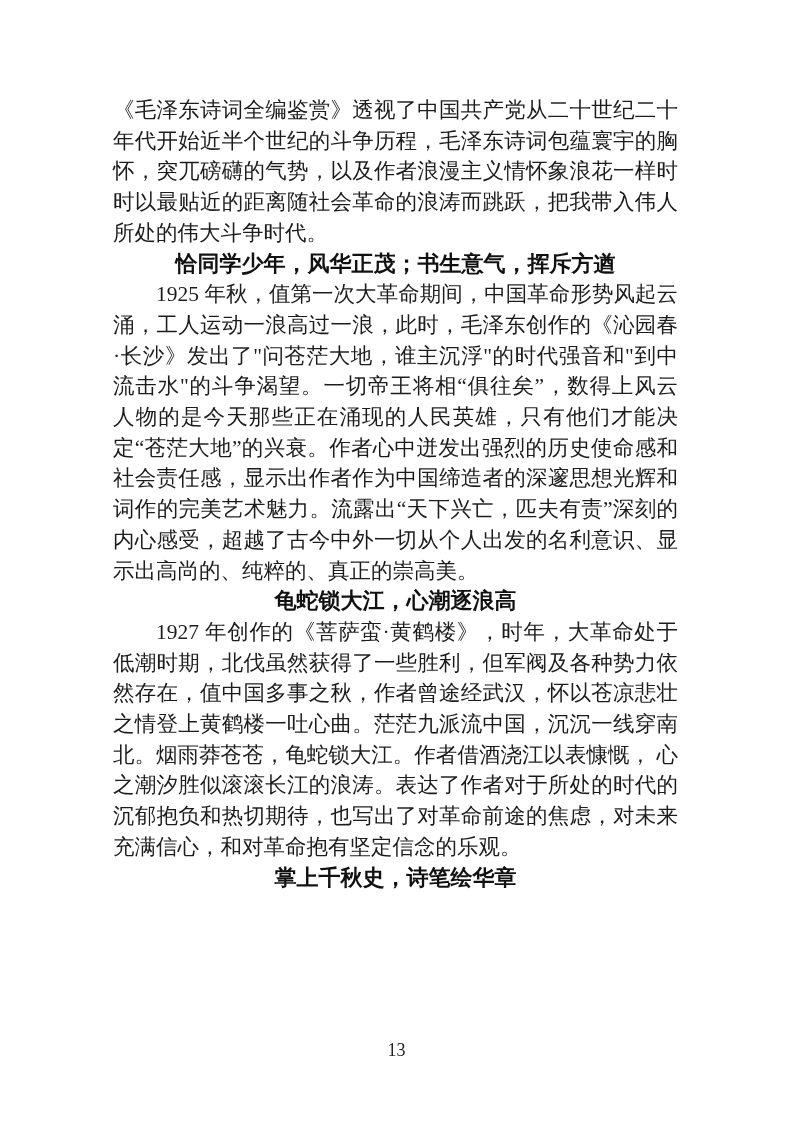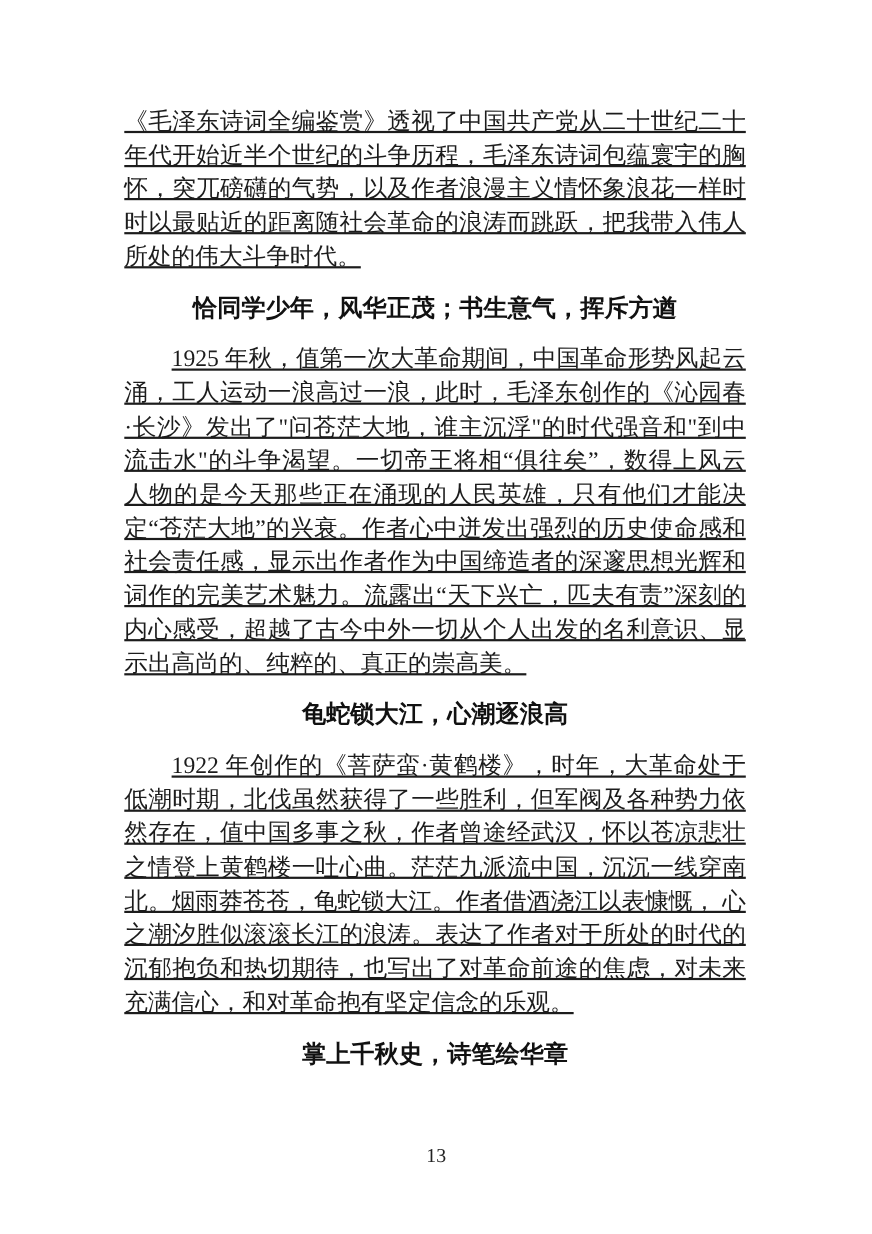--- a/index.html
+++ b/index.html
@@ -28,27 +28,26 @@
     width: 565px;
     color: #1c1c1c;
     font-size: 21.5px;
     line-height: 30.7px;
     text-align: justify;
     text-justify: inter-ideograph;
   }
   .para {
     margin: 0;
     padding: 0;
-    text-decoration: underline;
   }
   .para.indent {
     text-indent: 2em;
   }
   .heading {
-    margin: 16px;
+    margin: 0;
     padding: 0;
     font-weight: 700;
     font-size: 22px;
     line-height: 30.7px;
     text-align: center;
     text-indent: 0;
     color: #111111;
   }
   .page-number {
     position: absolute;
@@ -63,17 +62,17 @@
 </style>
 </head>
 <body>
 
 <div class="sheet">
   <div class="text-area">
     <p class="para">《毛泽东诗词全编鉴赏》透视了中国共产党从二十世纪二十年代开始近半个世纪的斗争历程，毛泽东诗词包蕴寰宇的胸怀，突兀磅礴的气势，以及作者浪漫主义情怀象浪花一样时时以最贴近的距离随社会革命的浪涛而跳跃，把我带入伟人所处的伟大斗争时代。</p>
     <p class="heading">恰同学少年，风华正茂；书生意气，挥斥方遒</p>
     <p class="para indent">1925 年秋，值第一次大革命期间，中国革命形势风起云涌，工人运动一浪高过一浪，此时，毛泽东创作的《沁园春·长沙》发出了"问苍茫大地，谁主沉浮"的时代强音和"到中流击水"的斗争渴望。一切帝王将相“俱往矣”，数得上风云人物的是今天那些正在涌现的人民英雄，只有他们才能决定“苍茫大地”的兴衰。作者心中迸发出强烈的历史使命感和社会责任感，显示出作者作为中国缔造者的深邃思想光辉和词作的完美艺术魅力。流露出“天下兴亡，匹夫有责”深刻的内心感受，超越了古今中外一切从个人出发的名利意识、显示出高尚的、纯粹的、真正的崇高美。</p>
     <p class="heading">龟蛇锁大江，心潮逐浪高</p>
-    <p class="para indent">1922 年创作的《菩萨蛮·黄鹤楼》，时年，大革命处于低潮时期，北伐虽然获得了一些胜利，但军阀及各种势力依然存在，值中国多事之秋，作者曾途经武汉，怀以苍凉悲壮之情登上黄鹤楼一吐心曲。茫茫九派流中国，沉沉一线穿南北。烟雨莽苍苍，龟蛇锁大江。作者借酒浇江以表慷慨， 心之潮汐胜似滚滚长江的浪涛。表达了作者对于所处的时代的沉郁抱负和热切期待，也写出了对革命前途的焦虑，对未来充满信心，和对革命抱有坚定信念的乐观。</p>
+    <p class="para indent">1927 年创作的《菩萨蛮·黄鹤楼》，时年，大革命处于低潮时期，北伐虽然获得了一些胜利，但军阀及各种势力依然存在，值中国多事之秋，作者曾途经武汉，怀以苍凉悲壮之情登上黄鹤楼一吐心曲。茫茫九派流中国，沉沉一线穿南北。烟雨莽苍苍，龟蛇锁大江。作者借酒浇江以表慷慨， 心之潮汐胜似滚滚长江的浪涛。表达了作者对于所处的时代的沉郁抱负和热切期待，也写出了对革命前途的焦虑，对未来充满信心，和对革命抱有坚定信念的乐观。</p>
     <p class="heading">掌上千秋史，诗笔绘华章</p>
   </div>
   <div class="page-number">13</div>
 </div>
 
 </body></html>

